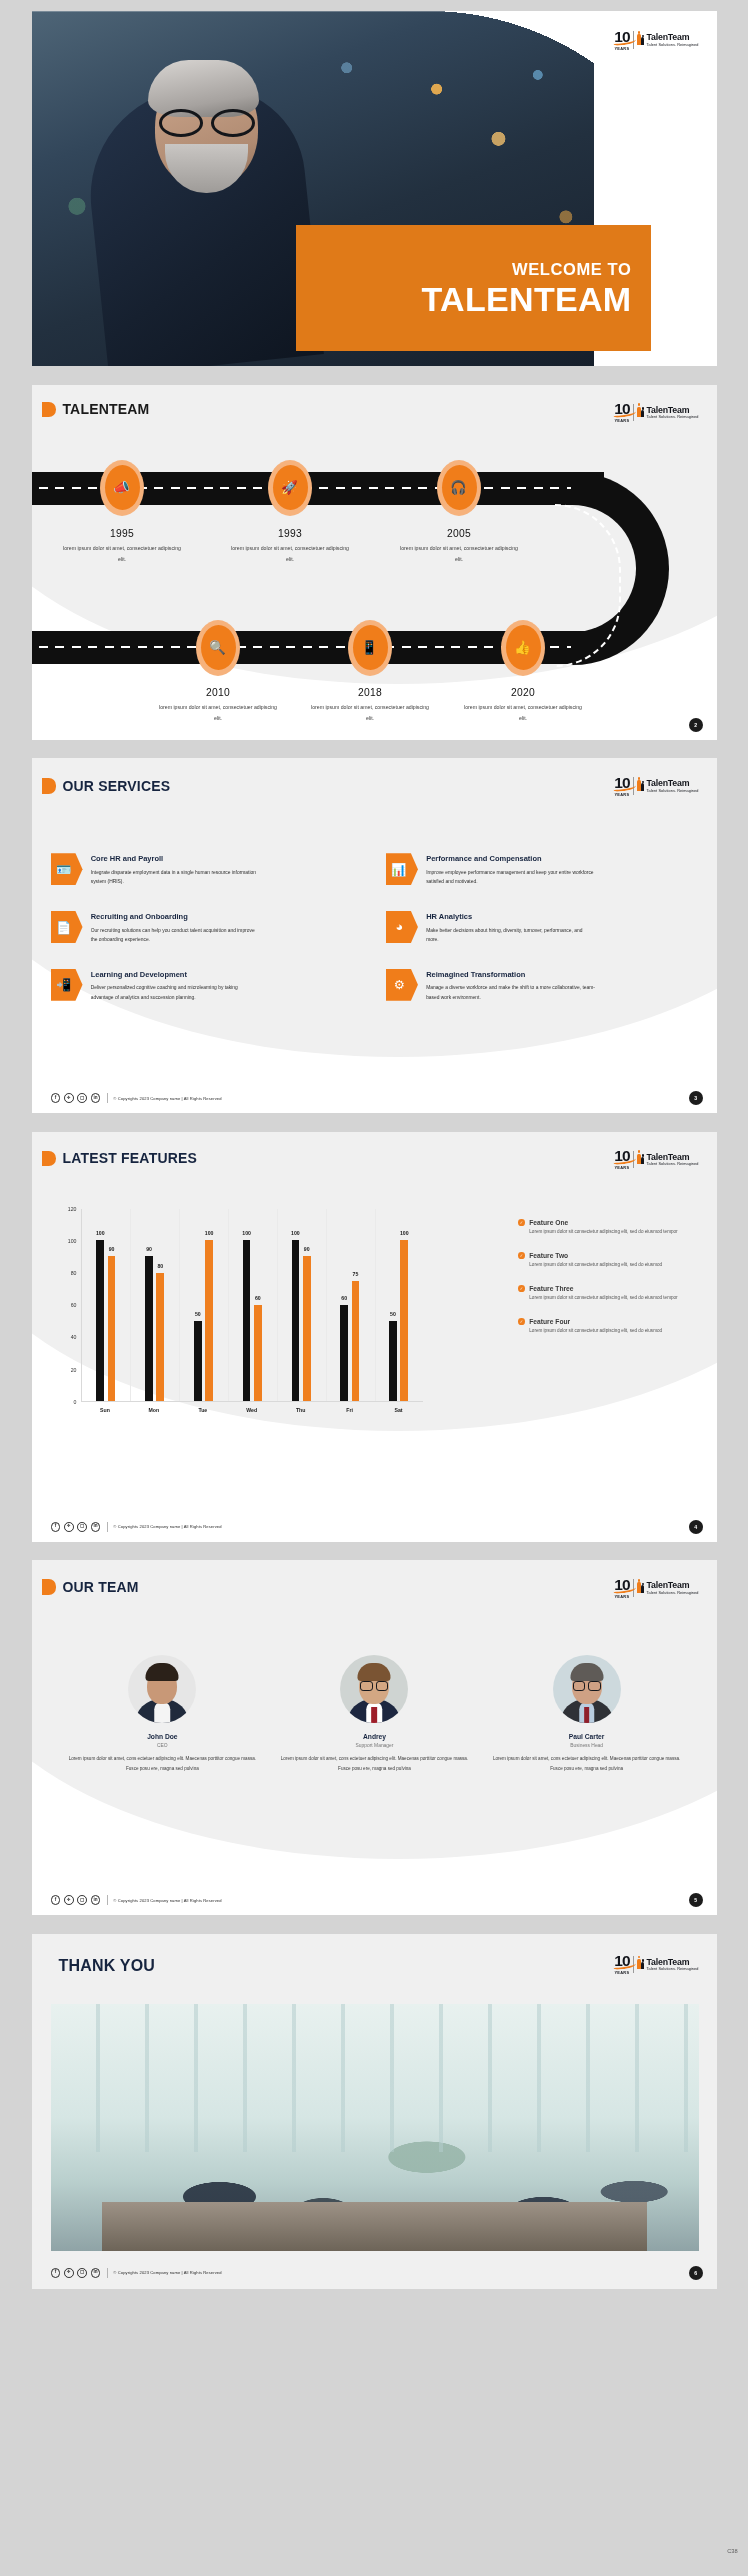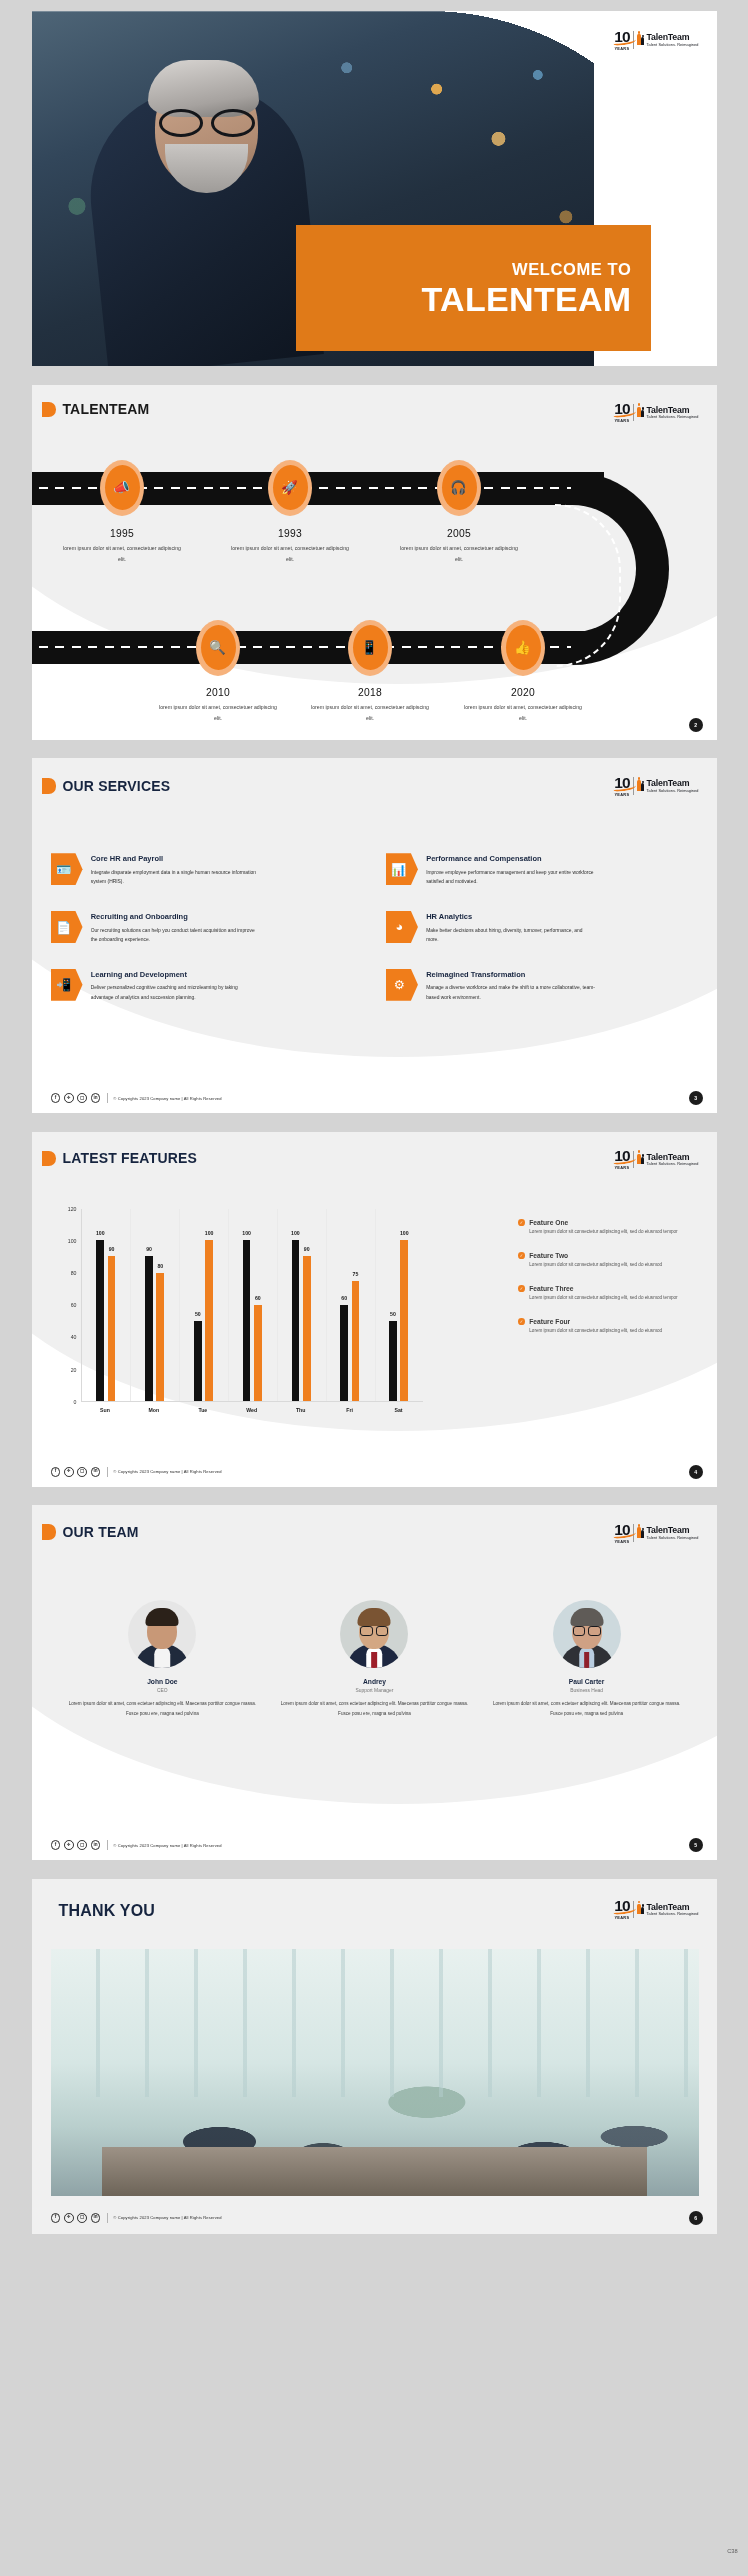--- a/index.html
+++ b/index.html
@@ -211,21 +211,21 @@
     flex: 0 0 32px; width:32px; height:32px; background:#f07d1a;
     clip-path: polygon(0 0, 78% 0, 100% 50%, 78% 100%, 0 100%);
     display:flex; align-items:center; justify-content:center;
     color:#fff; font-size:12.4px; padding-right:5.2px;
   }
   .svc .txt { padding-top: 1px; }
   .svc h3 { font-size: 7.5px; font-weight: 800; color:#16243f; margin-bottom: 4.6px; }
   .svc p { font-size: 4.9px; color:#2d2d2d; line-height: 1.95; max-width: 170px; }
 
   
-  #features { height: 355px; }
+  #features { height: 410px; }
   #features .logo { right: 18.5px; top: 16.5px; z-index: 9; }
   #features .page-head { left: 10.3px; top: 18.5px; z-index: 9; }
 
   .chart-wrap { position:absolute; left: 30px; top: 77px; width: 361px; height: 222px; z-index: 5; }
   .chart-ylab {
     position:absolute; left:0; top:0; width:17.5px; height:193px;
   }
   .chart-ylab div {
     position:absolute; right:3.1px; transform: translateY(-50%);
     font-size: 5.2px; color:#333;

